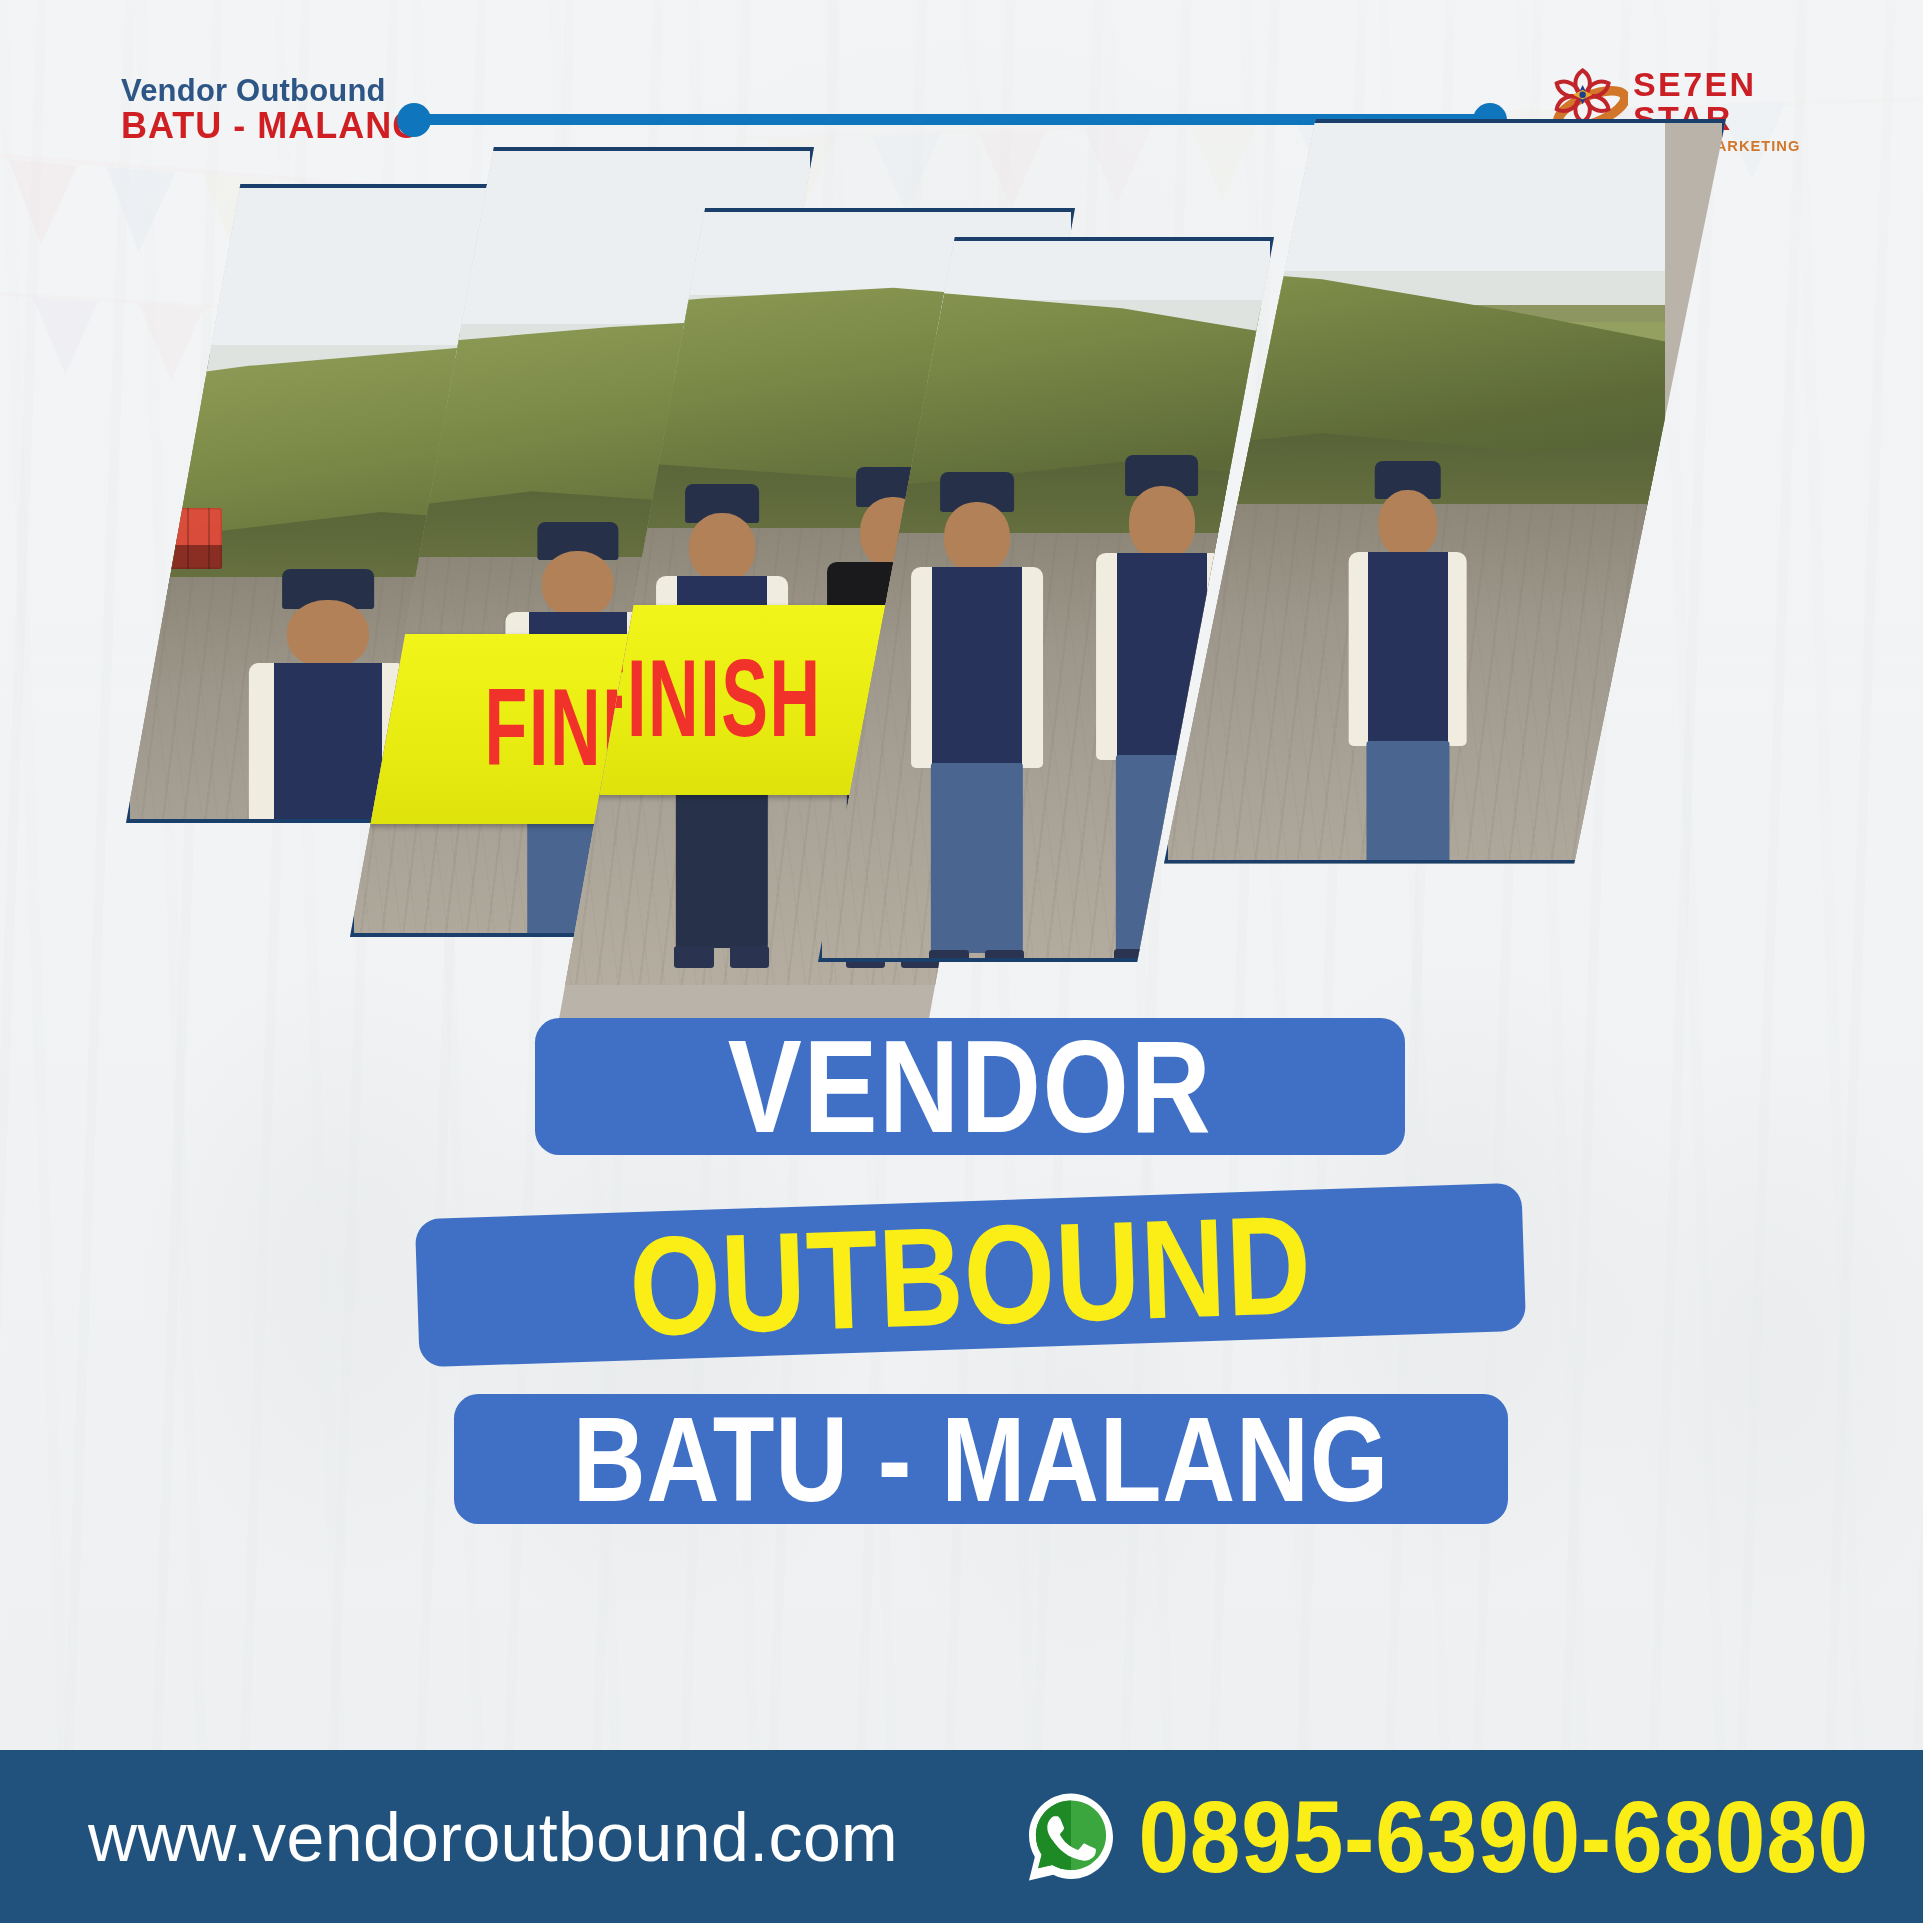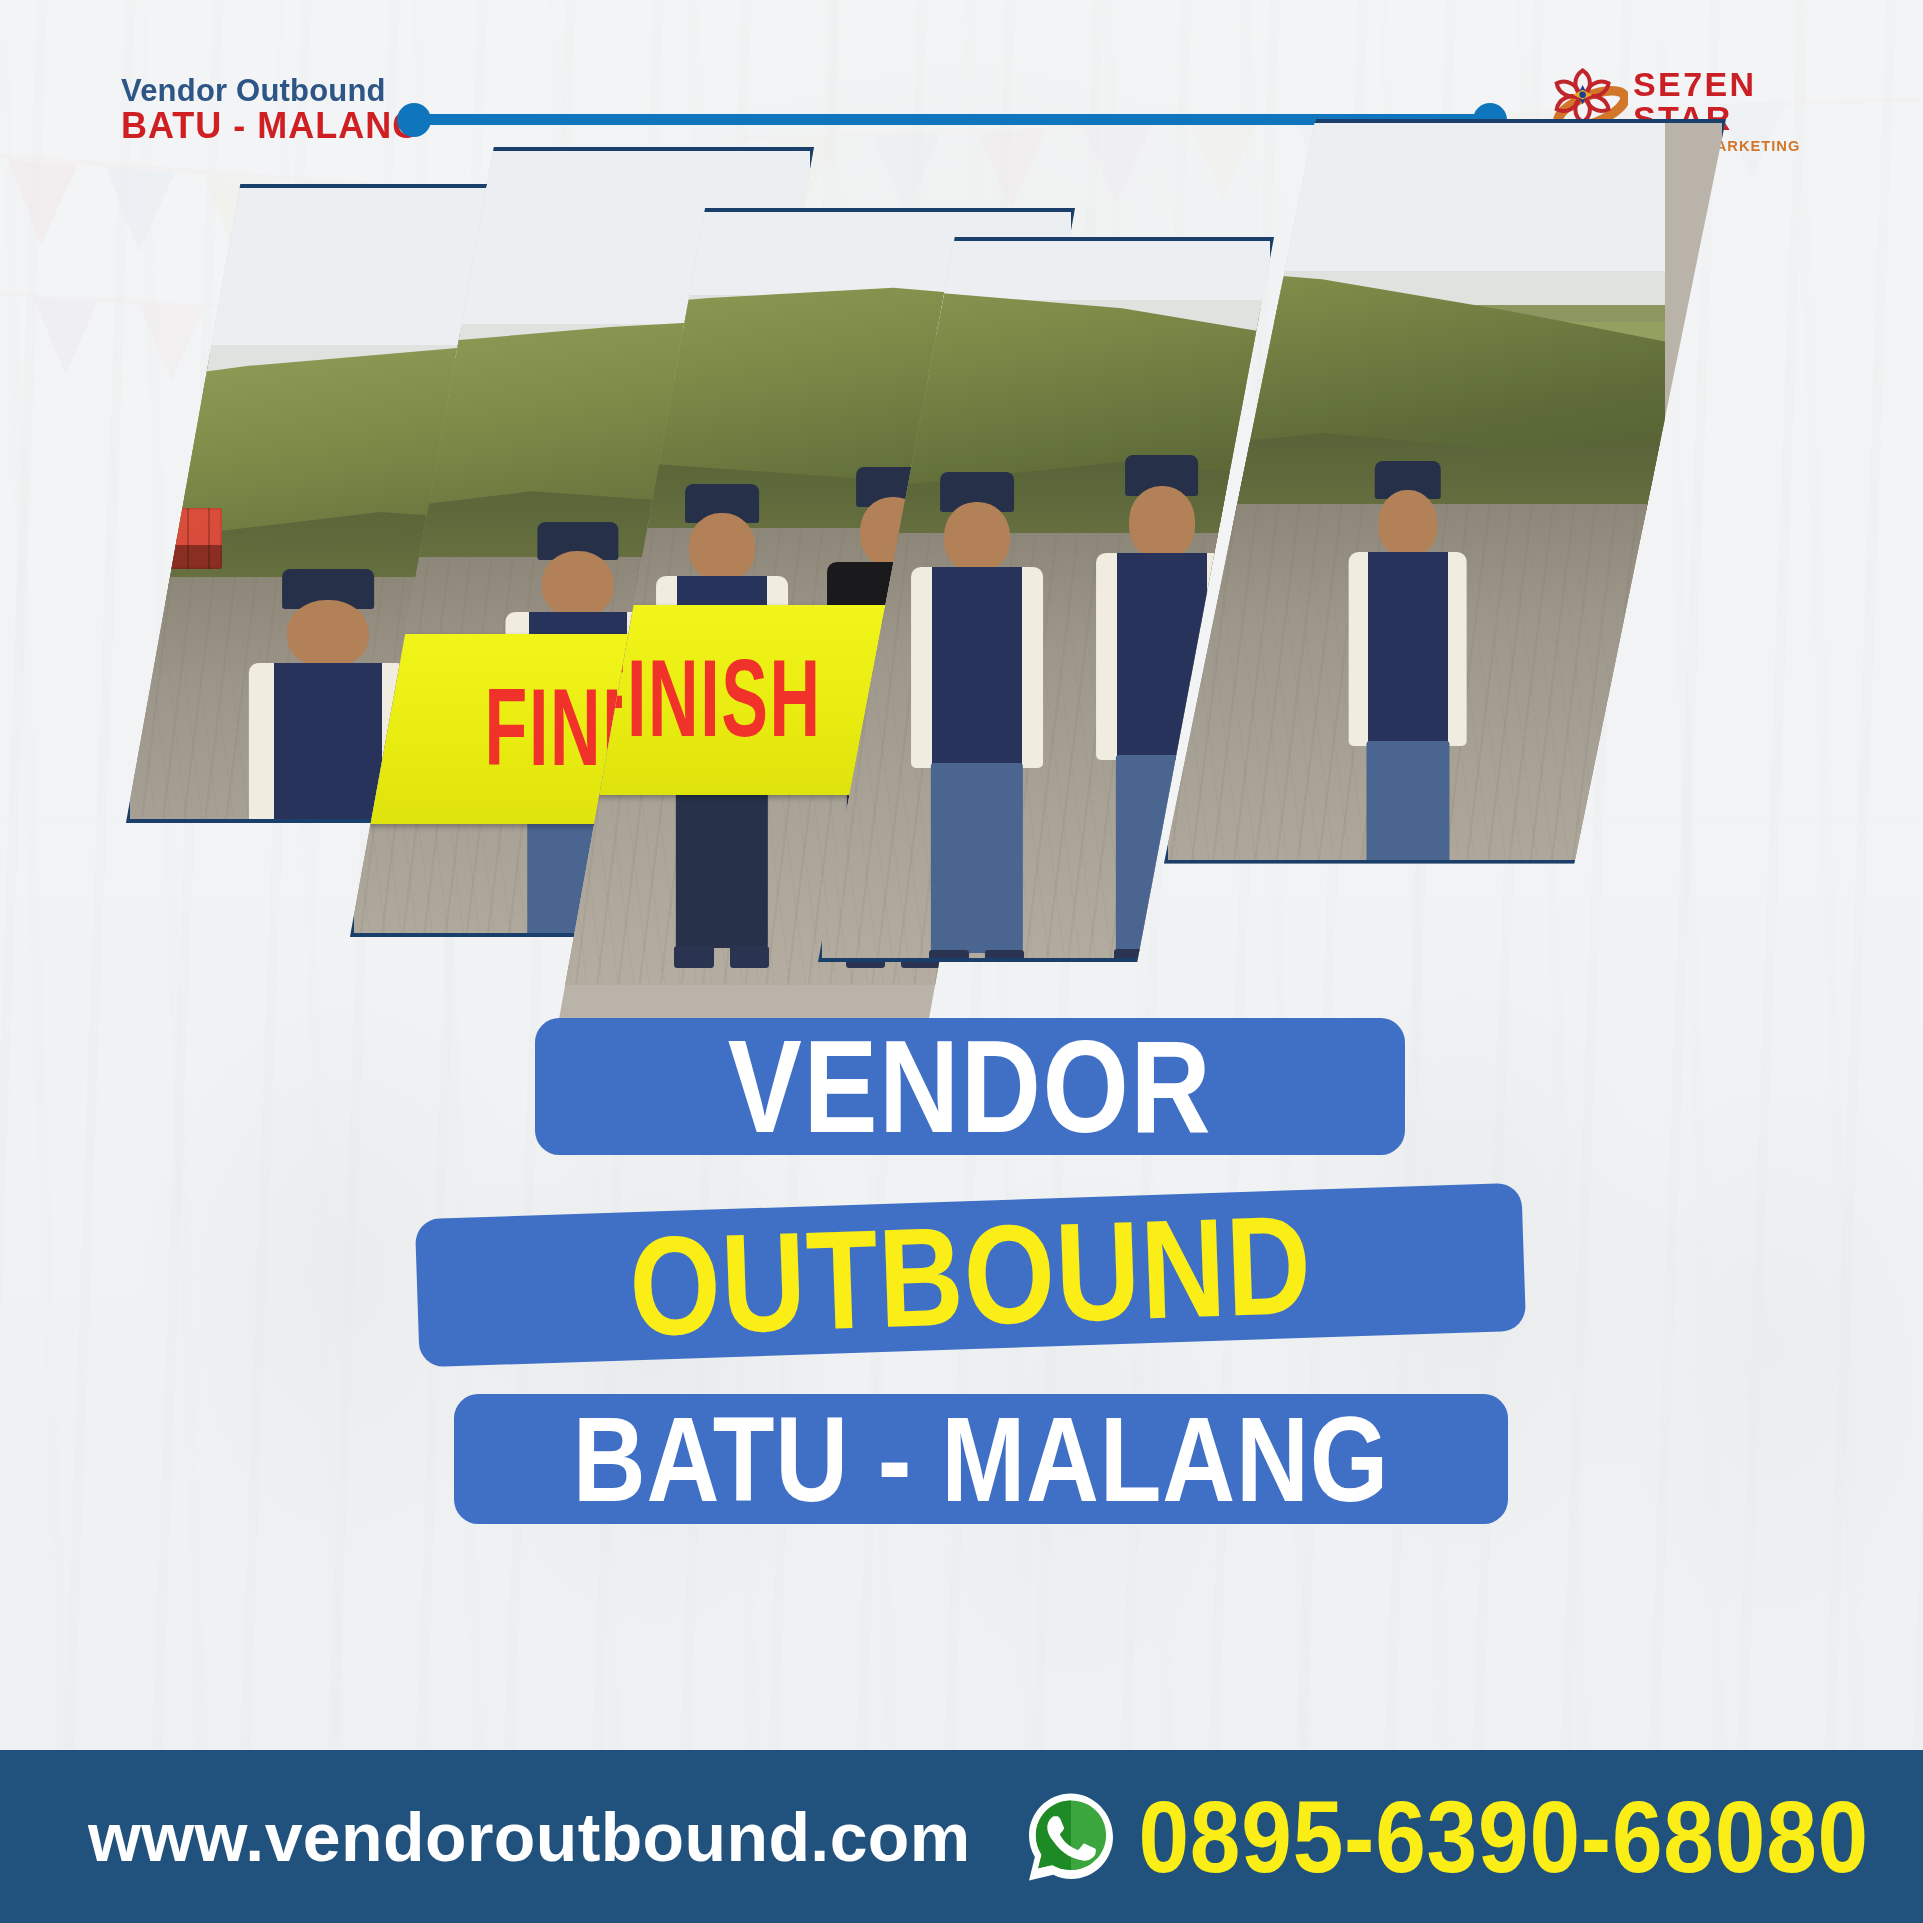--- a/index.html
+++ b/index.html
@@ -105,21 +105,21 @@
   #t-vendor{left:535px;top:1018px;width:870px;height:137px;}
   #t-vendor span{font-size:111px;font-weight:bold;color:#ffffff;letter-spacing:1.6px;transform:scaleY(1.18);}
   #t-outbound{left:417px;top:1201px;width:1107px;height:148px;transform:rotate(-1.9deg);}
   #t-outbound span{font-size:117px;font-weight:bold;color:#fbed16;letter-spacing:0.8px;transform:scaleY(1.2);}
   #t-batu{left:454px;top:1394px;width:1054px;height:130px;}
   #t-batu span{font-size:101px;font-weight:bold;color:#ffffff;letter-spacing:0.8px;transform:scaleY(1.2);}
 
   
   .footer{position:absolute;left:0;bottom:0;width:1923px;height:173px;background:#21527d;
     display:flex;align-items:center;}
-  .f-url{margin-left:88px;font-size:68px;color:#ffffff;font-weight:700;letter-spacing:0.4px;}
+  .f-url{margin-left:88px;font-size:68px;color:#ffffff;font-weight:400;letter-spacing:0.4px;}
   .f-wa{margin-left:auto;display:flex;align-items:center;}
   .wa-icon{width:96px;height:96px;margin-right:19.5px;}
   .f-num{font-size:91px;font-weight:bold;color:#fbed16;letter-spacing:0.8px;margin-right:54px;transform:scaleY(1.12);}
 </style>
 </head>
 <body>
 
 <div class="bg-wrap">
   <div class="bg-photo"></div>
   <div class="bg-trees"></div>

